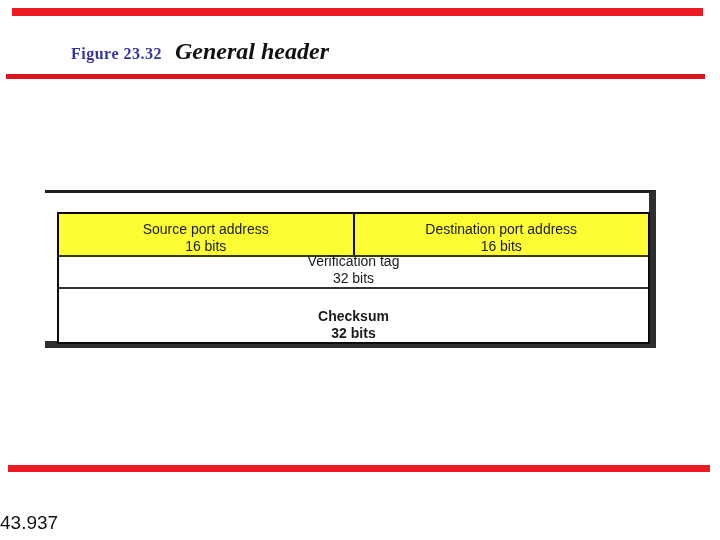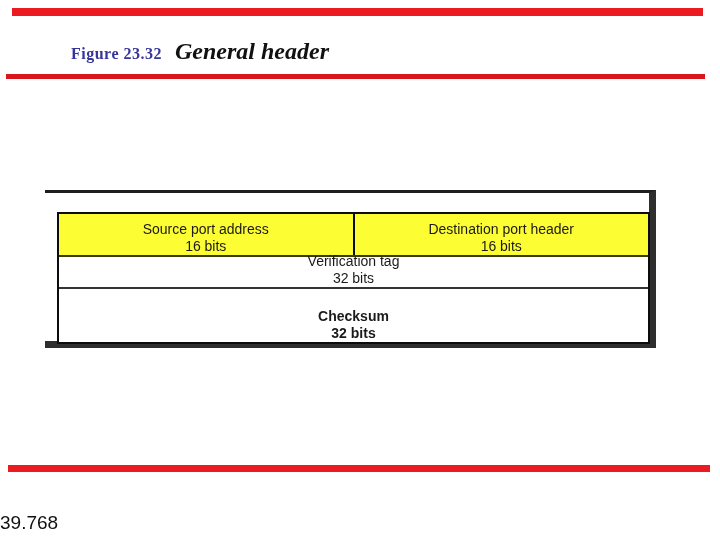--- a/index.html
+++ b/index.html
@@ -142,21 +142,21 @@
   <div class="shadow-frame"></div>
 
   <div class="header-table">
 
     <div class="t-row t-row-ports">
       <div class="t-cell t-cell-divided">
         <span>Source port address</span>
         <span>16 bits</span>
       </div>
       <div class="t-cell">
-        <span>Destination port header</span>
+        <span>Destination port address</span>
         <span>16 bits</span>
       </div>
     </div>
 
     <div class="t-row t-row-verification">
       <div class="t-cell">
         <span>Verification tag</span>
         <span>32 bits</span>
       </div>
     </div>
@@ -165,15 +165,15 @@
       <div class="t-cell">
         <span>Checksum</span>
         <span>32 bits</span>
       </div>
     </div>
 
   </div>
 
   <div class="bar-bottom"></div>
 
-  <div class="page-number">39.768</div>
+  <div class="page-number">43.937</div>
 
 </div>
 
 </body></html>

